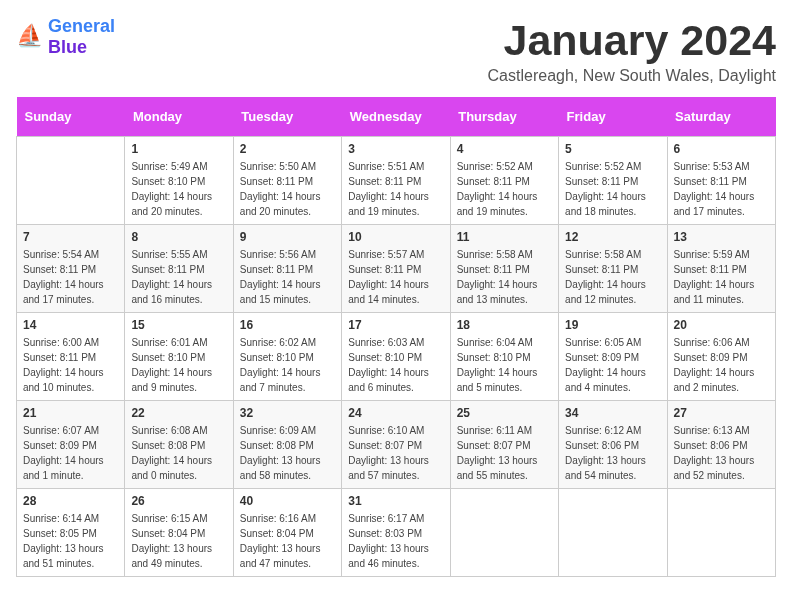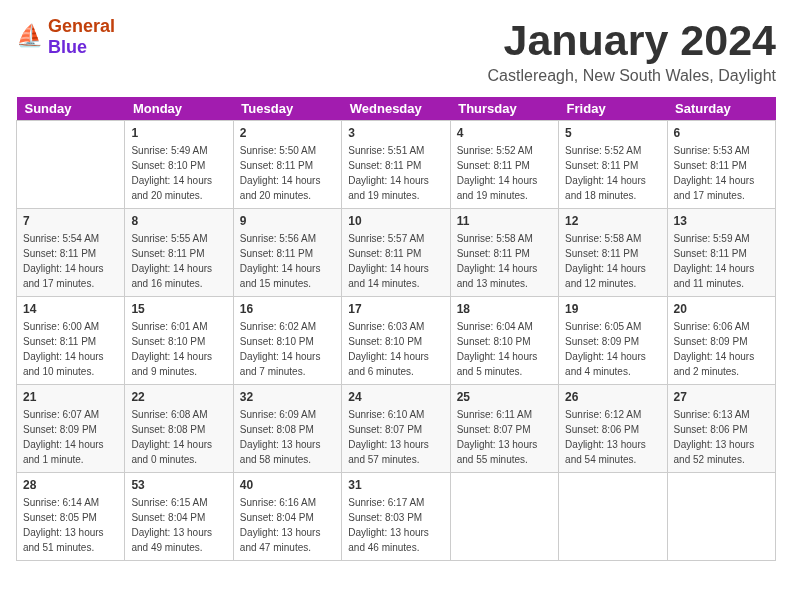--- a/index.html
+++ b/index.html
@@ -17,21 +17,21 @@
       margin-bottom: 12px;
     }
     .logo {
       display: flex;
       align-items: center;
       gap: 4px;
     }
     .logo-text-general {
       font-size: 18px;
       font-weight: bold;
-      color: #c2410c;
+      color: #3b82f6;
     }
     .logo-text-blue {
       font-size: 18px;
       font-weight: bold;
       color: #6d28d9;
     }
     .logo-icon {
       width: 28px;
       height: 28px;
     }
@@ -47,24 +47,24 @@
       font-size: 16px;
       color: #555;
       margin-top: 2px;
     }
     table {
       width: 100%;
       border-collapse: collapse;
       table-layout: fixed;
     }
     thead tr th {
-      background-color: #a21caf;
+      background-color: #d946ef;
       color: #fff;
       text-align: left;
-      padding: 4px 8px;
+      padding: 12px 8px;
       font-size: 13px;
       font-weight: bold;
     }
     tbody tr td {
       border: 1px solid #ccc;
       vertical-align: top;
       padding: 5px 6px;
       font-size: 10.5px;
       color: #333;
       height: 80px;
@@ -220,35 +220,35 @@
         </td>
         <td>
           <div class="day-number">24</div>
           <div class="day-info">Sunrise: 6:10 AM<br>Sunset: 8:07 PM<br>Daylight: 13 hours and 57 minutes.</div>
         </td>
         <td>
           <div class="day-number">25</div>
           <div class="day-info">Sunrise: 6:11 AM<br>Sunset: 8:07 PM<br>Daylight: 13 hours and 55 minutes.</div>
         </td>
         <td>
-          <div class="day-number">26</div>
+          <div class="day-number">34</div>
           <div class="day-info">Sunrise: 6:12 AM<br>Sunset: 8:06 PM<br>Daylight: 13 hours and 54 minutes.</div>
         </td>
         <td>
           <div class="day-number">27</div>
           <div class="day-info">Sunrise: 6:13 AM<br>Sunset: 8:06 PM<br>Daylight: 13 hours and 52 minutes.</div>
         </td>
       </tr>
       <tr>
         <td>
           <div class="day-number">28</div>
           <div class="day-info">Sunrise: 6:14 AM<br>Sunset: 8:05 PM<br>Daylight: 13 hours and 51 minutes.</div>
         </td>
         <td>
-          <div class="day-number">53</div>
+          <div class="day-number">26</div>
           <div class="day-info">Sunrise: 6:15 AM<br>Sunset: 8:04 PM<br>Daylight: 13 hours and 49 minutes.</div>
         </td>
         <td>
           <div class="day-number">40</div>
           <div class="day-info">Sunrise: 6:16 AM<br>Sunset: 8:04 PM<br>Daylight: 13 hours and 47 minutes.</div>
         </td>
         <td>
           <div class="day-number">31</div>
           <div class="day-info">Sunrise: 6:17 AM<br>Sunset: 8:03 PM<br>Daylight: 13 hours and 46 minutes.</div>
         </td>

